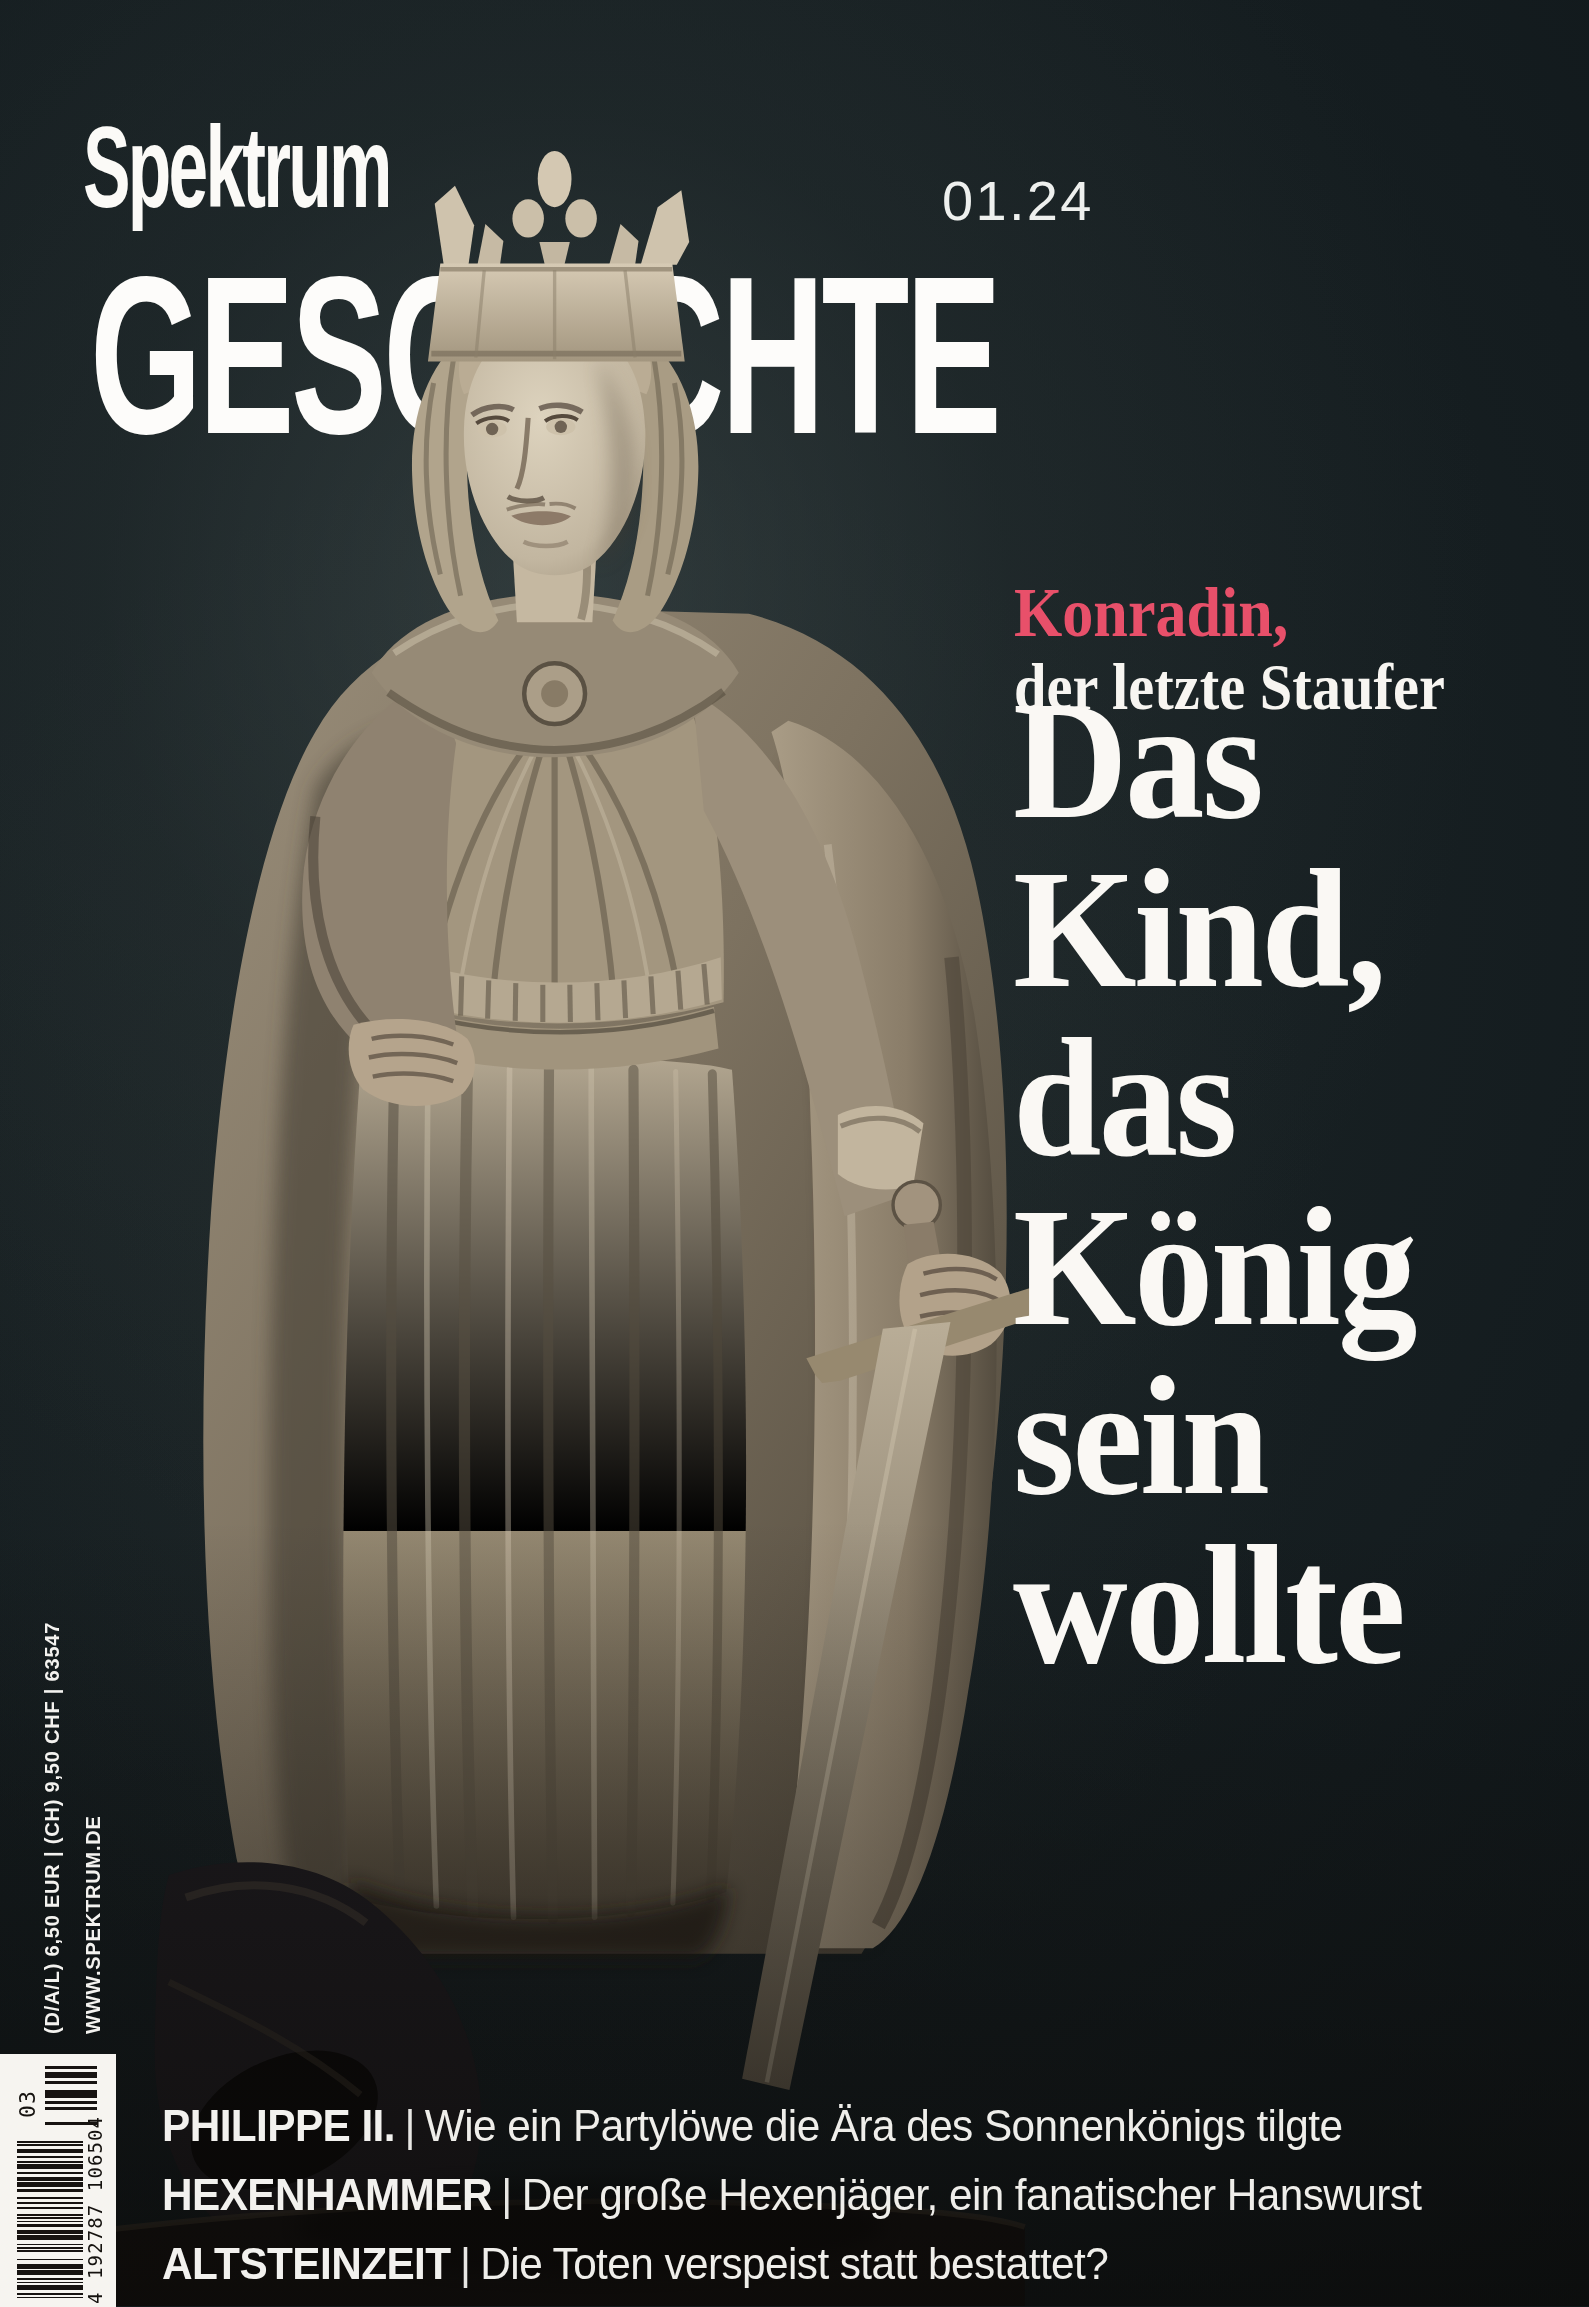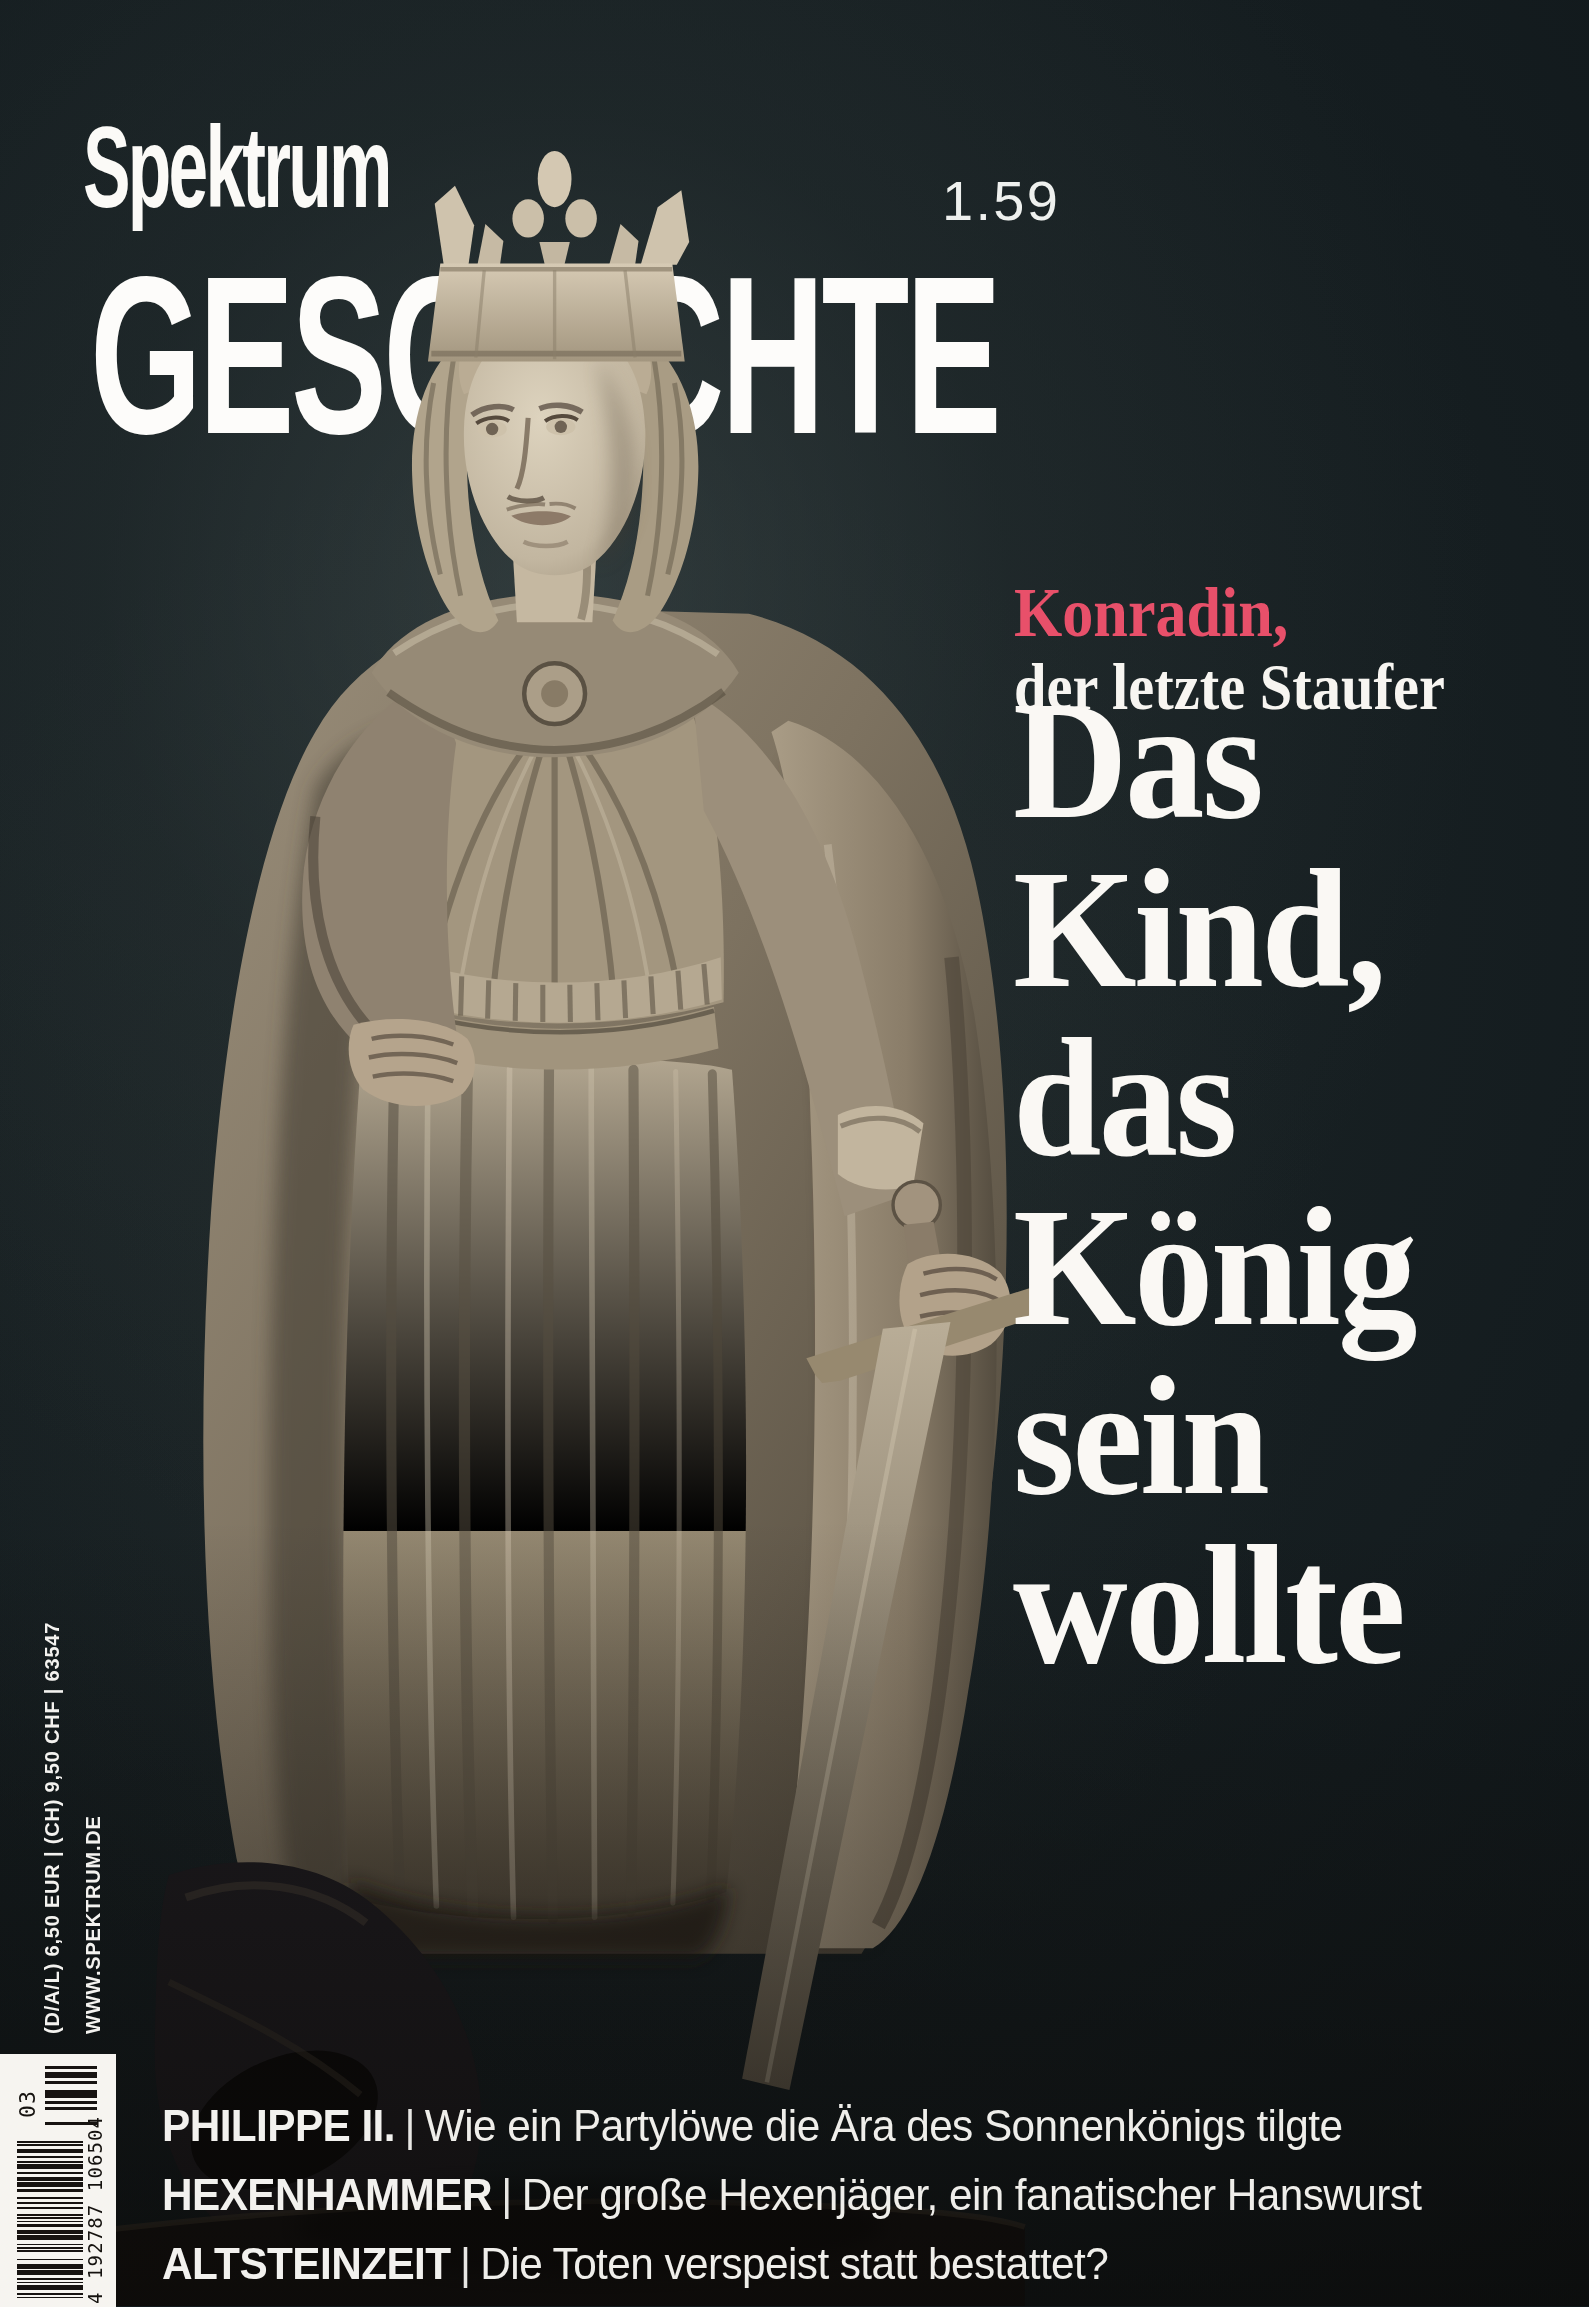--- a/index.html
+++ b/index.html
@@ -94,21 +94,21 @@
     font-size:21.4px;color:#15120f;letter-spacing:1.1px;white-space:nowrap;
   }
 </style>
 </head>
 <body>
 
 <div class="photo-bg"></div>
 
 <div class="brand-top">Spektrum</div>
 <div class="brand-main">GESCHICHTE</div>
-<div class="issue-number">1.59</div>
+<div class="issue-number">01.24</div>
 
 <svg class="statue" viewBox="0 0 2822 4096" xmlns="http://www.w3.org/2000/svg">
   <defs>
     <linearGradient id="gCloak" x1="0" y1="0" x2="1" y2="1">
       <stop offset="0" stop-color="#9a8e7a"></stop>
         <stop offset=".45" stop-color="#7d7260"></stop>
         <stop offset="1" stop-color="#4a4337"></stop>
     </linearGradient>
     <linearGradient id="gCapeR" x1="0" y1="0" x2="1" y2="0">
       <stop offset="0" stop-color="#a99c86"></stop>

